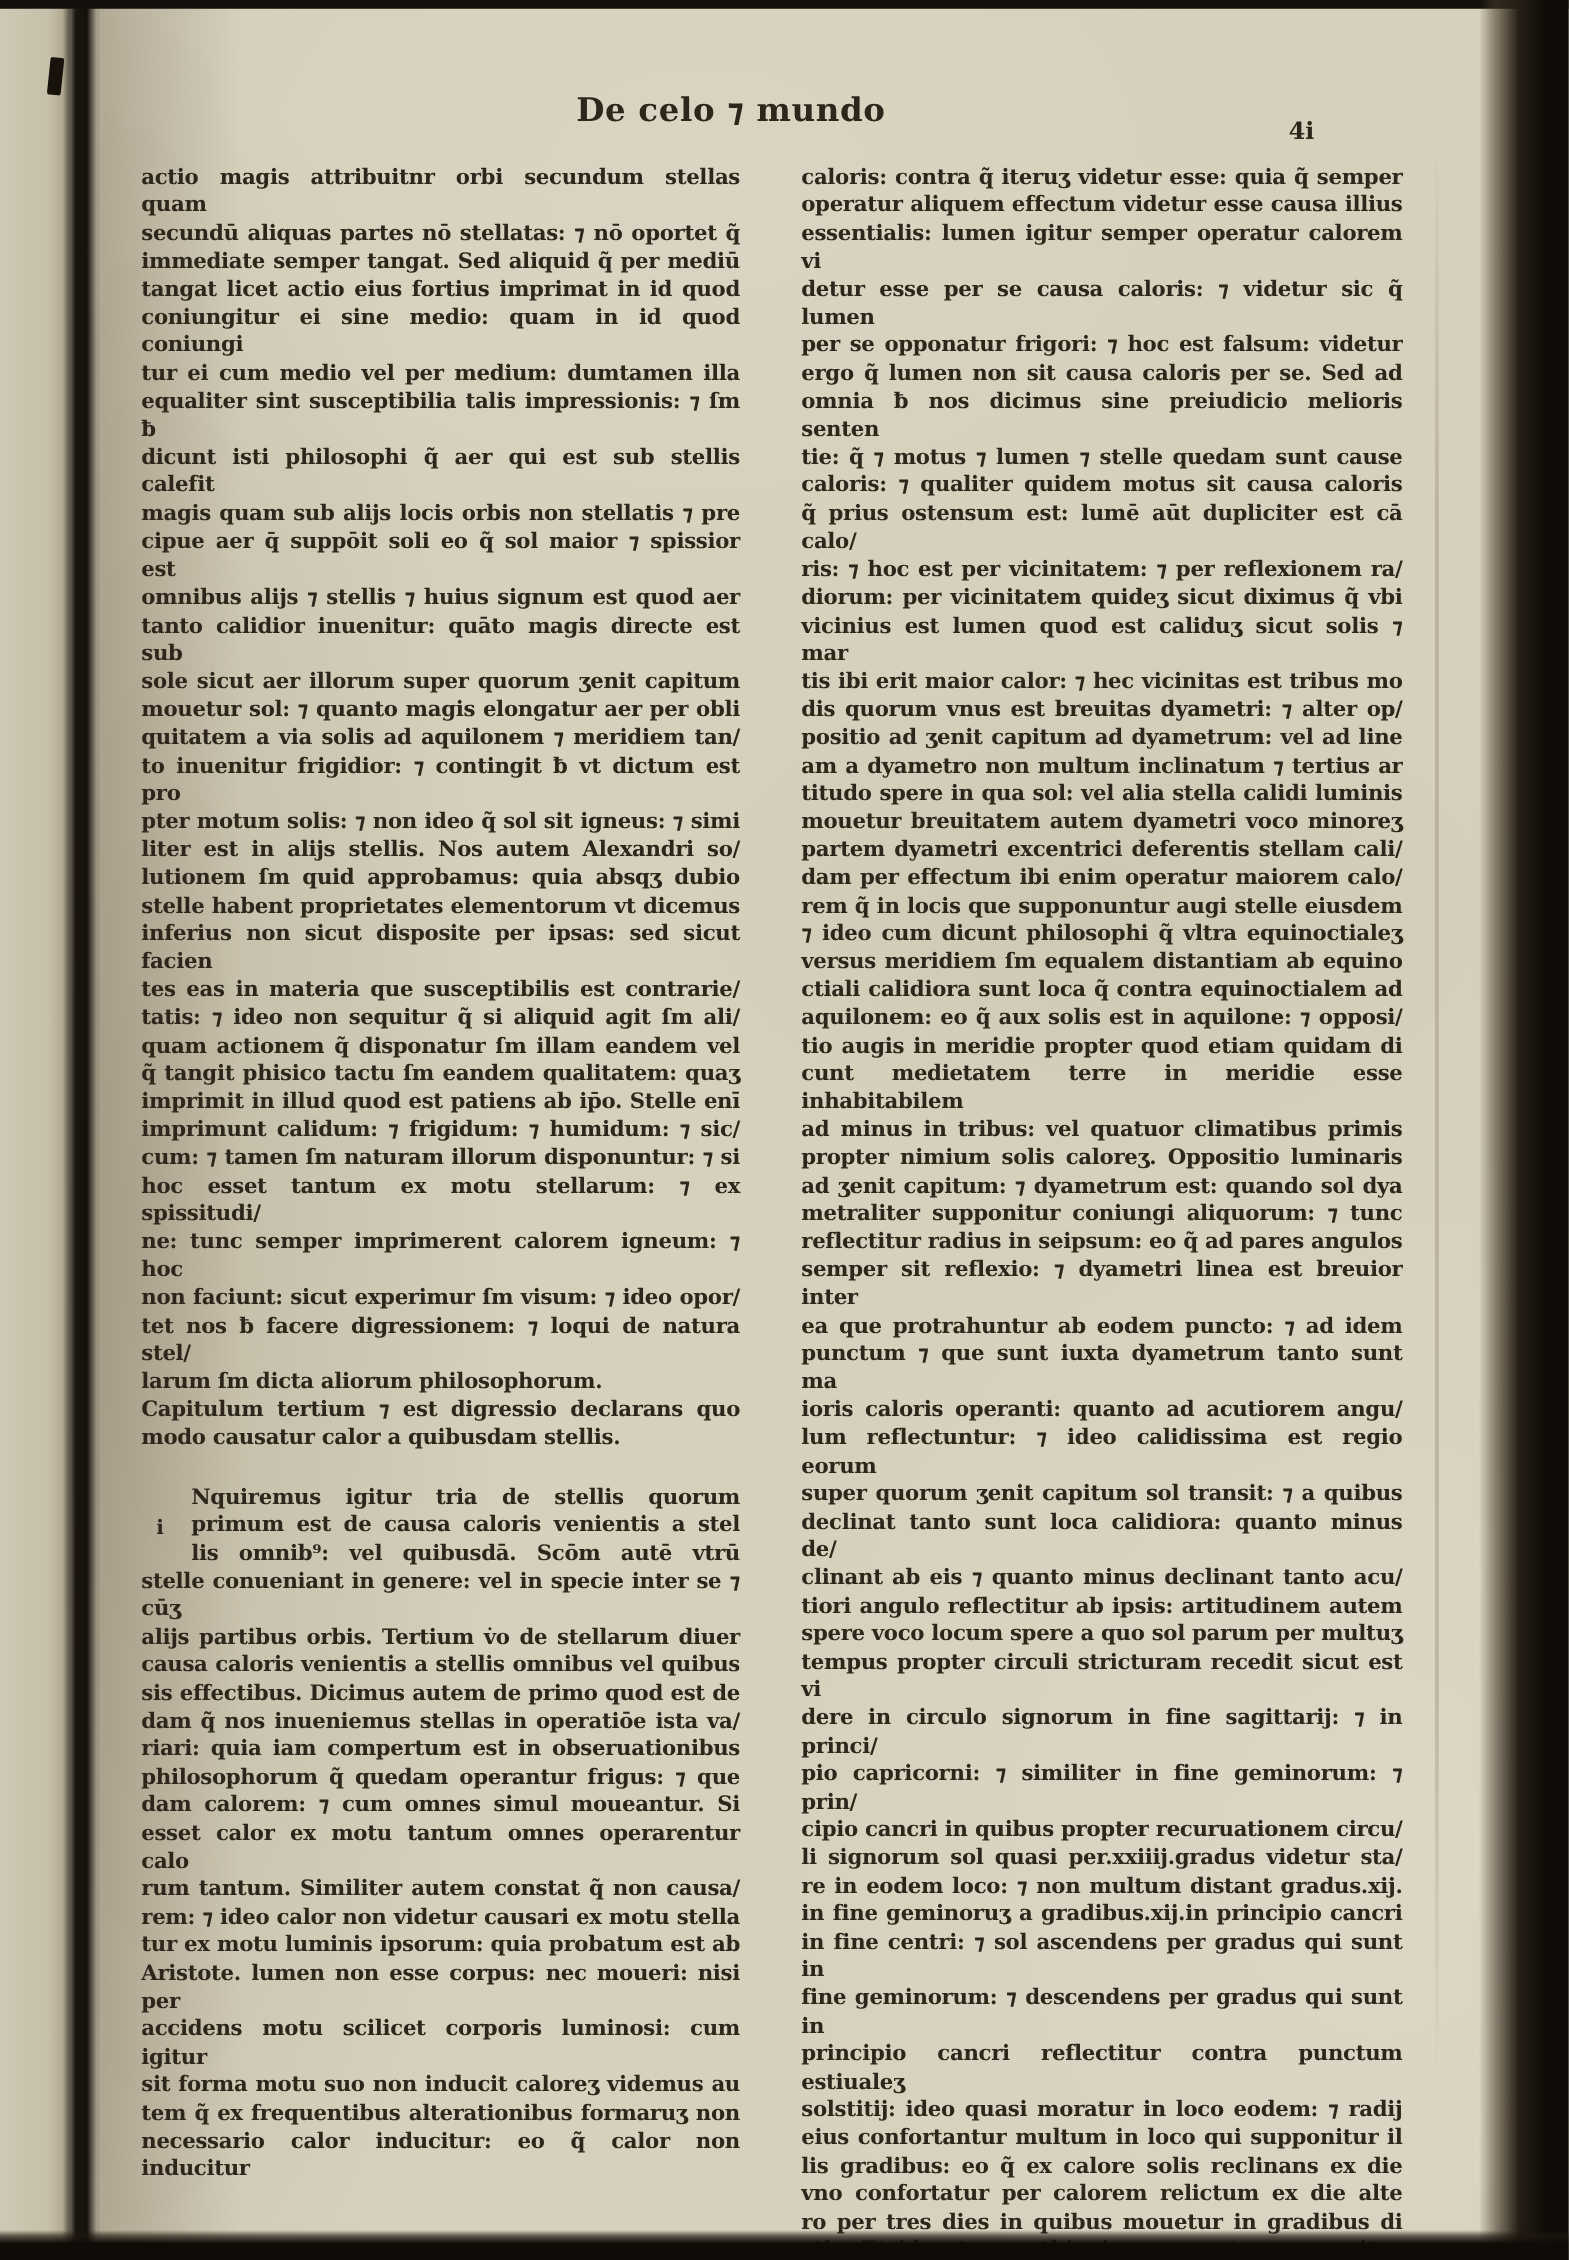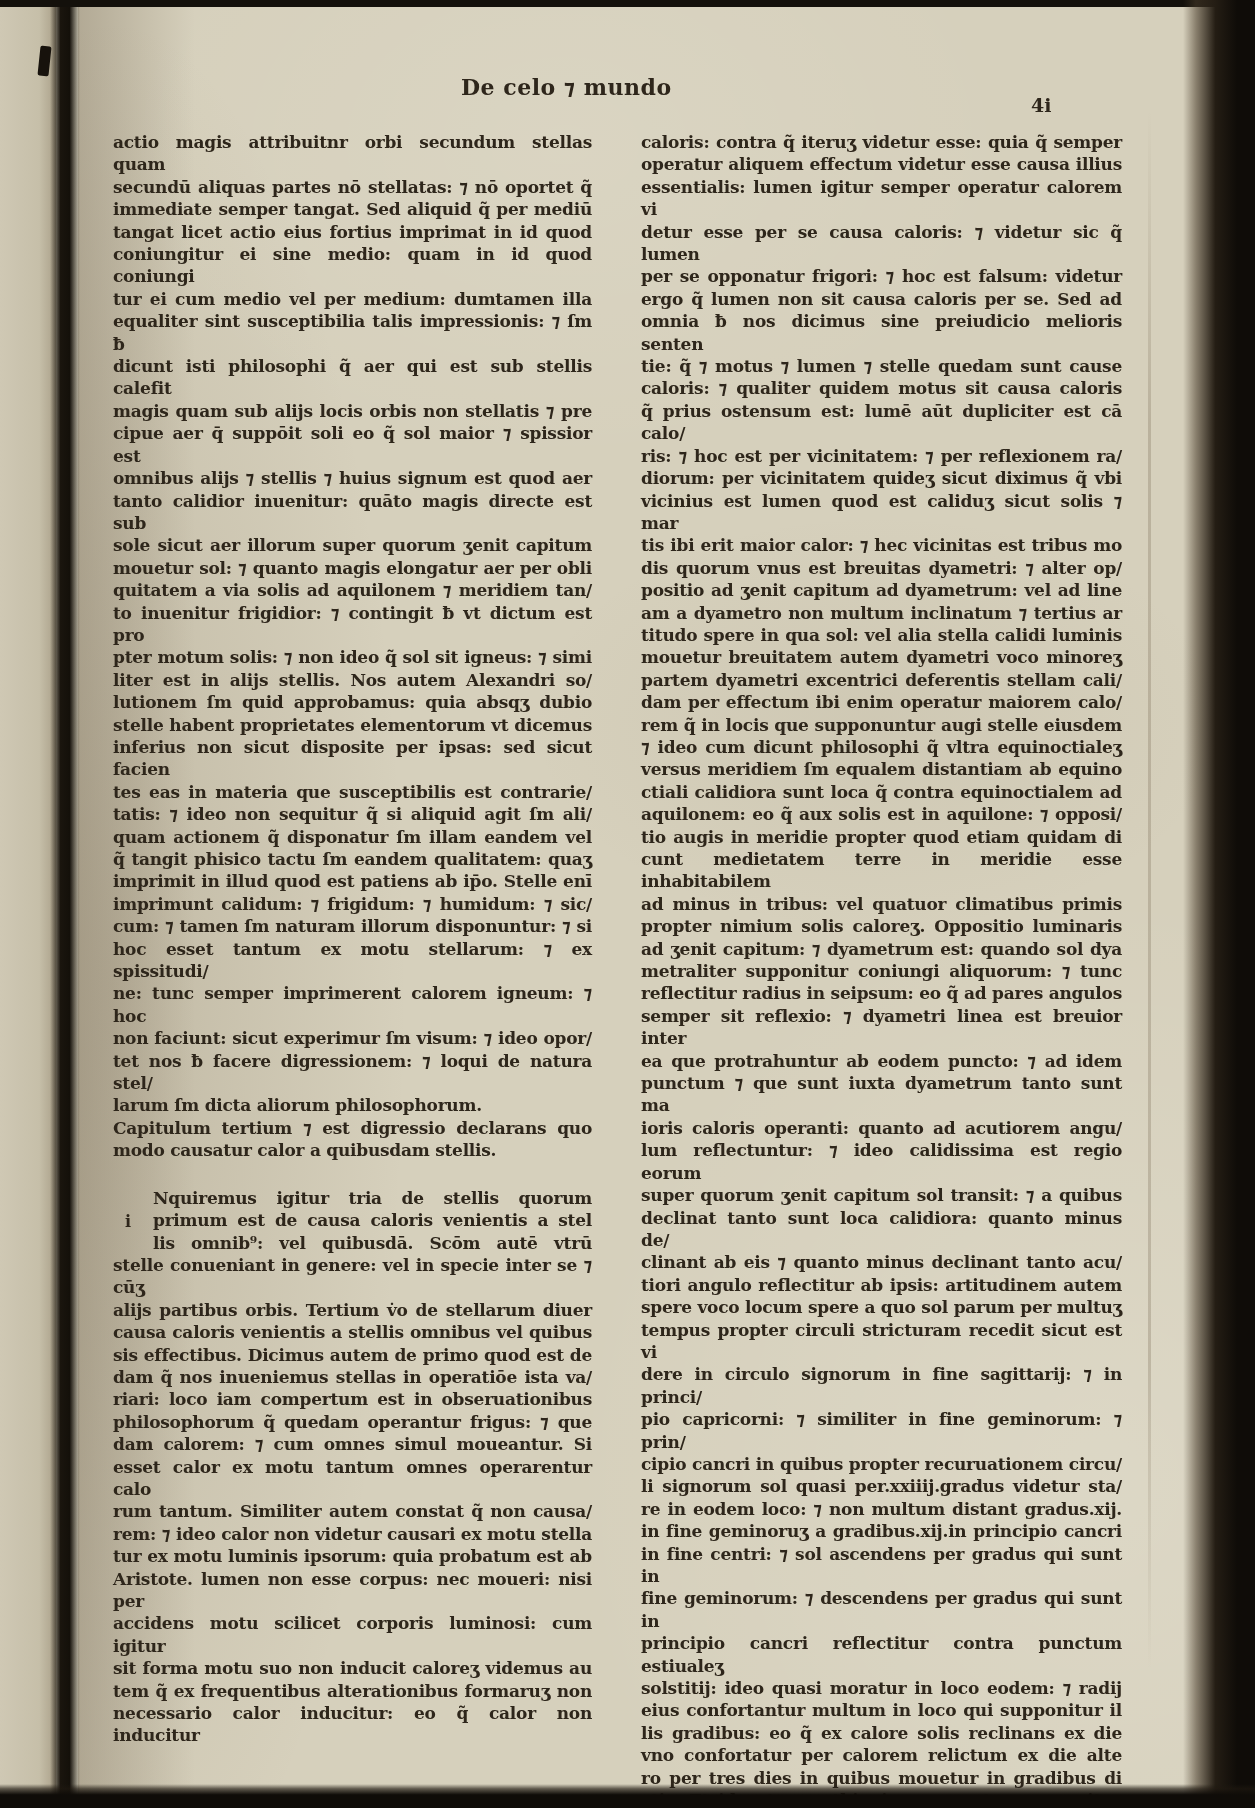--- a/index.html
+++ b/index.html
@@ -25,21 +25,21 @@
   .edge-right{position:absolute;right:0;top:0;width:72px;height:1808px;
     background:linear-gradient(to right,rgba(60,48,35,0),rgba(74,61,44,0.55) 18%,#241d14 45%,#0f0c08 75%);}
   .edge-bottom{position:absolute;left:0;bottom:0;width:1255px;height:24px;
     background:linear-gradient(to top,#0f0c08 55%,rgba(30,24,16,0.65) 80%,rgba(30,24,16,0));}
   .ink-mark{position:absolute;left:39px;top:46px;width:11px;height:30px;background:#17120c;
     border-radius:2px;transform:rotate(6deg);}
   .crease-line{position:absolute;left:1148px;top:110px;width:3px;height:1560px;
     background:linear-gradient(to bottom,rgba(115,100,78,0),rgba(115,100,78,0.28) 20%,rgba(115,100,78,0.28) 80%,rgba(115,100,78,0));}
 
   
-  .running-title{position:absolute;left:461px;top:74px;font-size:22px;font-weight:700;
+  .running-title{position:absolute;left:461px;top:74px;font-size:26px;font-weight:700;
     letter-spacing:0.5px;}
   .folio{position:absolute;left:1031px;top:94px;font-size:19px;font-weight:700;}
 
   .col{position:absolute;top:131px;font-size:17px;font-weight:700;line-height:22.4px;
     letter-spacing:-0.25px;}
   .col-left{left:113px;width:479px;}
   .col-right{left:641px;width:481px;}
 
   .line{text-align:justify;text-align-last:justify;}
   .line.short{text-align-last:left;}
@@ -108,21 +108,21 @@
           <div class="line">Nquiremus igitur tria de stellis quorum</div>
           <div class="line">primum est de causa caloris venientis a stel</div>
           <div class="line">lis omnib⁹: vel quibusdā. Scōm autē vtrū</div>
         </div>
       <div class="block">
           <div class="line">stelle conueniant in genere: vel in specie inter se ⁊ cūʒ</div>
           <div class="line">alijs partibus orbis. Tertium v̇o de stellarum diuer</div>
           <div class="line">causa caloris venientis a stellis omnibus vel quibus</div>
           <div class="line">sis effectibus. Dicimus autem de primo quod est de</div>
           <div class="line">dam q̃ nos inueniemus stellas in operatiōe ista va/</div>
-          <div class="line">riari: loco iam compertum est in obseruationibus</div>
+          <div class="line">riari: quia iam compertum est in obseruationibus</div>
           <div class="line">philosophorum q̃ quedam operantur frigus: ⁊ que</div>
           <div class="line">dam calorem: ⁊ cum omnes simul moueantur. Si</div>
           <div class="line">esset calor ex motu tantum omnes operarentur calo</div>
           <div class="line">rum tantum. Similiter autem constat q̃ non causa/</div>
           <div class="line">rem: ⁊ ideo calor non videtur causari ex motu stella</div>
           <div class="line">tur ex motu luminis ipsorum: quia probatum est ab</div>
           <div class="line">Aristote. lumen non esse corpus: nec moueri: nisi per</div>
           <div class="line">accidens motu scilicet corporis luminosi: cum igitur</div>
           <div class="line">sit forma motu suo non inducit caloreʒ videmus au</div>
           <div class="line">tem q̃ ex frequentibus alterationibus formaruʒ non</div>

